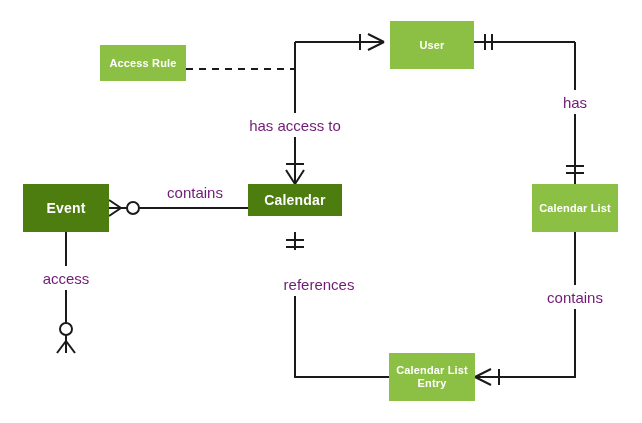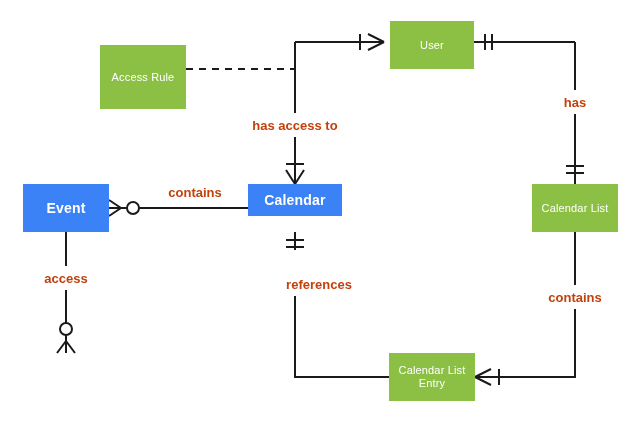--- a/index.html
+++ b/index.html
@@ -29,39 +29,38 @@
     position: absolute;
     display: flex;
     align-items: center;
     justify-content: center;
     text-align: center;
     color: #ffffff;
     box-sizing: border-box;
     line-height: 1.18;
   }
   .entity-primary {
-    background: #3b82f6;
+    background: #4d7c0f;
     font-size: 14px;
     font-weight: 700;
     letter-spacing: 0.2px;
   }
   .entity-secondary {
     background: #8cc044;
     font-size: 11px;
-    font-weight: 400;
+    font-weight: 700;
     letter-spacing: 0.15px;
   }
   .rel-label {
     position: absolute;
-    color: #c2410c;
-    font-size: 13px;
+    color: #701a75;
+    font-size: 15px;
     white-space: nowrap;
     text-align: center;
     line-height: 1;
-    font-weight: bold;
   }
 </style>
 </head>
 <body>
 
 <div id="canvas">
 
   <svg id="diagram-svg" viewBox="0 0 642 423" xmlns="http://www.w3.org/2000/svg">
     <g stroke="#1a1a1a" stroke-width="2" fill="none" stroke-linecap="butt">
 
@@ -131,21 +130,21 @@
 
       <g>
         <path d="M475,377 L491,369"></path>
         <path d="M475,377 L491,385"></path>
         <path d="M475,377 L491,377"></path>
         <path d="M499,369 L499,385"></path>
       </g>
     </g>
   </svg>
 
-  <div class="entity-box entity-secondary" style="left:100px; top:45px; width:86px; height:64px;">
+  <div class="entity-box entity-secondary" style="left:100px; top:45px; width:86px; height:36px;">
     <span>Access Rule</span>
   </div>
 
   <div class="entity-box entity-secondary" style="left:390px; top:21px; width:84px; height:48px;">
     <span>User</span>
   </div>
 
   <div class="entity-box entity-primary" style="left:23px; top:184px; width:86px; height:48px;">
     <span>Event</span>
   </div>

